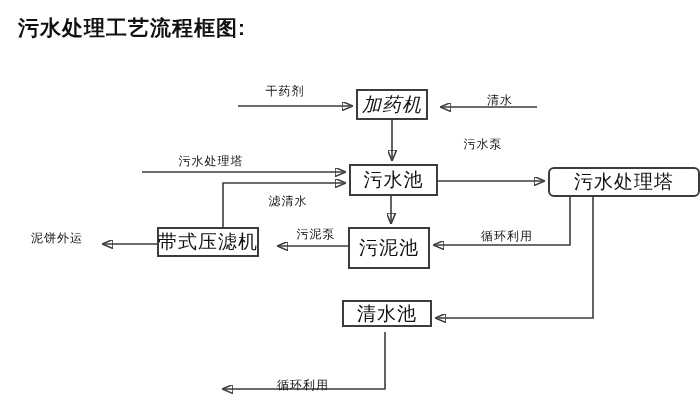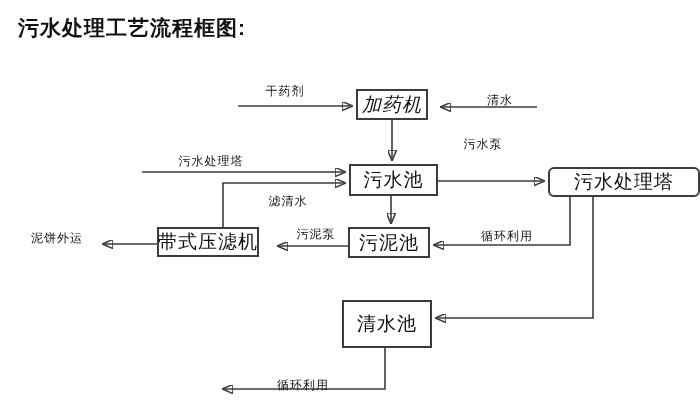--- a/index.html
+++ b/index.html
@@ -89,23 +89,23 @@
       <path d="M593,197 L593,318 L436,318" marker-end="url(#arrow)"></path>
       <path d="M348,246 L278,246" marker-end="url(#arrow)"></path>
       <path d="M157,244 L103,244" marker-end="url(#arrow)"></path>
       <path d="M385,332 L385,389 L223,389" marker-end="url(#arrow)"></path>
     </svg>
 
     <div id="nodes">
         <div class="node" style="left: 356px; top: 89px; width: 72px; height: 31px; font-style: italic;">加药机</div>
         <div class="node" style="left: 349px; top: 164px; width: 89px; height: 32px;">污水池</div>
         <div class="node" style="left: 548px; top: 167px; width: 152px; height: 30px; border-radius: 6px;">污水处理塔</div>
-        <div class="node" style="left: 348px; top: 227px; width: 82px; height: 31px;">污泥池</div>
+        <div class="node" style="left: 348px; top: 227px; width: 82px; height: 42px;">污泥池</div>
         <div class="node" style="left: 157px; top: 227px; width: 102px; height: 30px;">带式压滤机</div>
-        <div class="node" style="left: 342px; top: 300px; width: 90px; height: 48px;">清水池</div>
+        <div class="node" style="left: 342px; top: 300px; width: 90px; height: 27px;">清水池</div>
       </div>
     <div id="labels">
         <span class="edge-label" style="left: 285px; top: 91px;">干药剂</span>
         <span class="edge-label" style="left: 500px; top: 100px;">清水</span>
         <span class="edge-label" style="left: 211px; top: 161px;">污水处理塔</span>
         <span class="edge-label" style="left: 483px; top: 144px;">污水泵</span>
         <span class="edge-label" style="left: 288px; top: 201px; font-family: Liberation Serif, serif;">滤清水</span>
         <span class="edge-label" style="left: 316px; top: 234px;">污泥泵</span>
         <span class="edge-label" style="left: 507px; top: 236px;">循环利用</span>
         <span class="edge-label" style="left: 57px; top: 238px; text-align: center;">泥饼外运</span>

